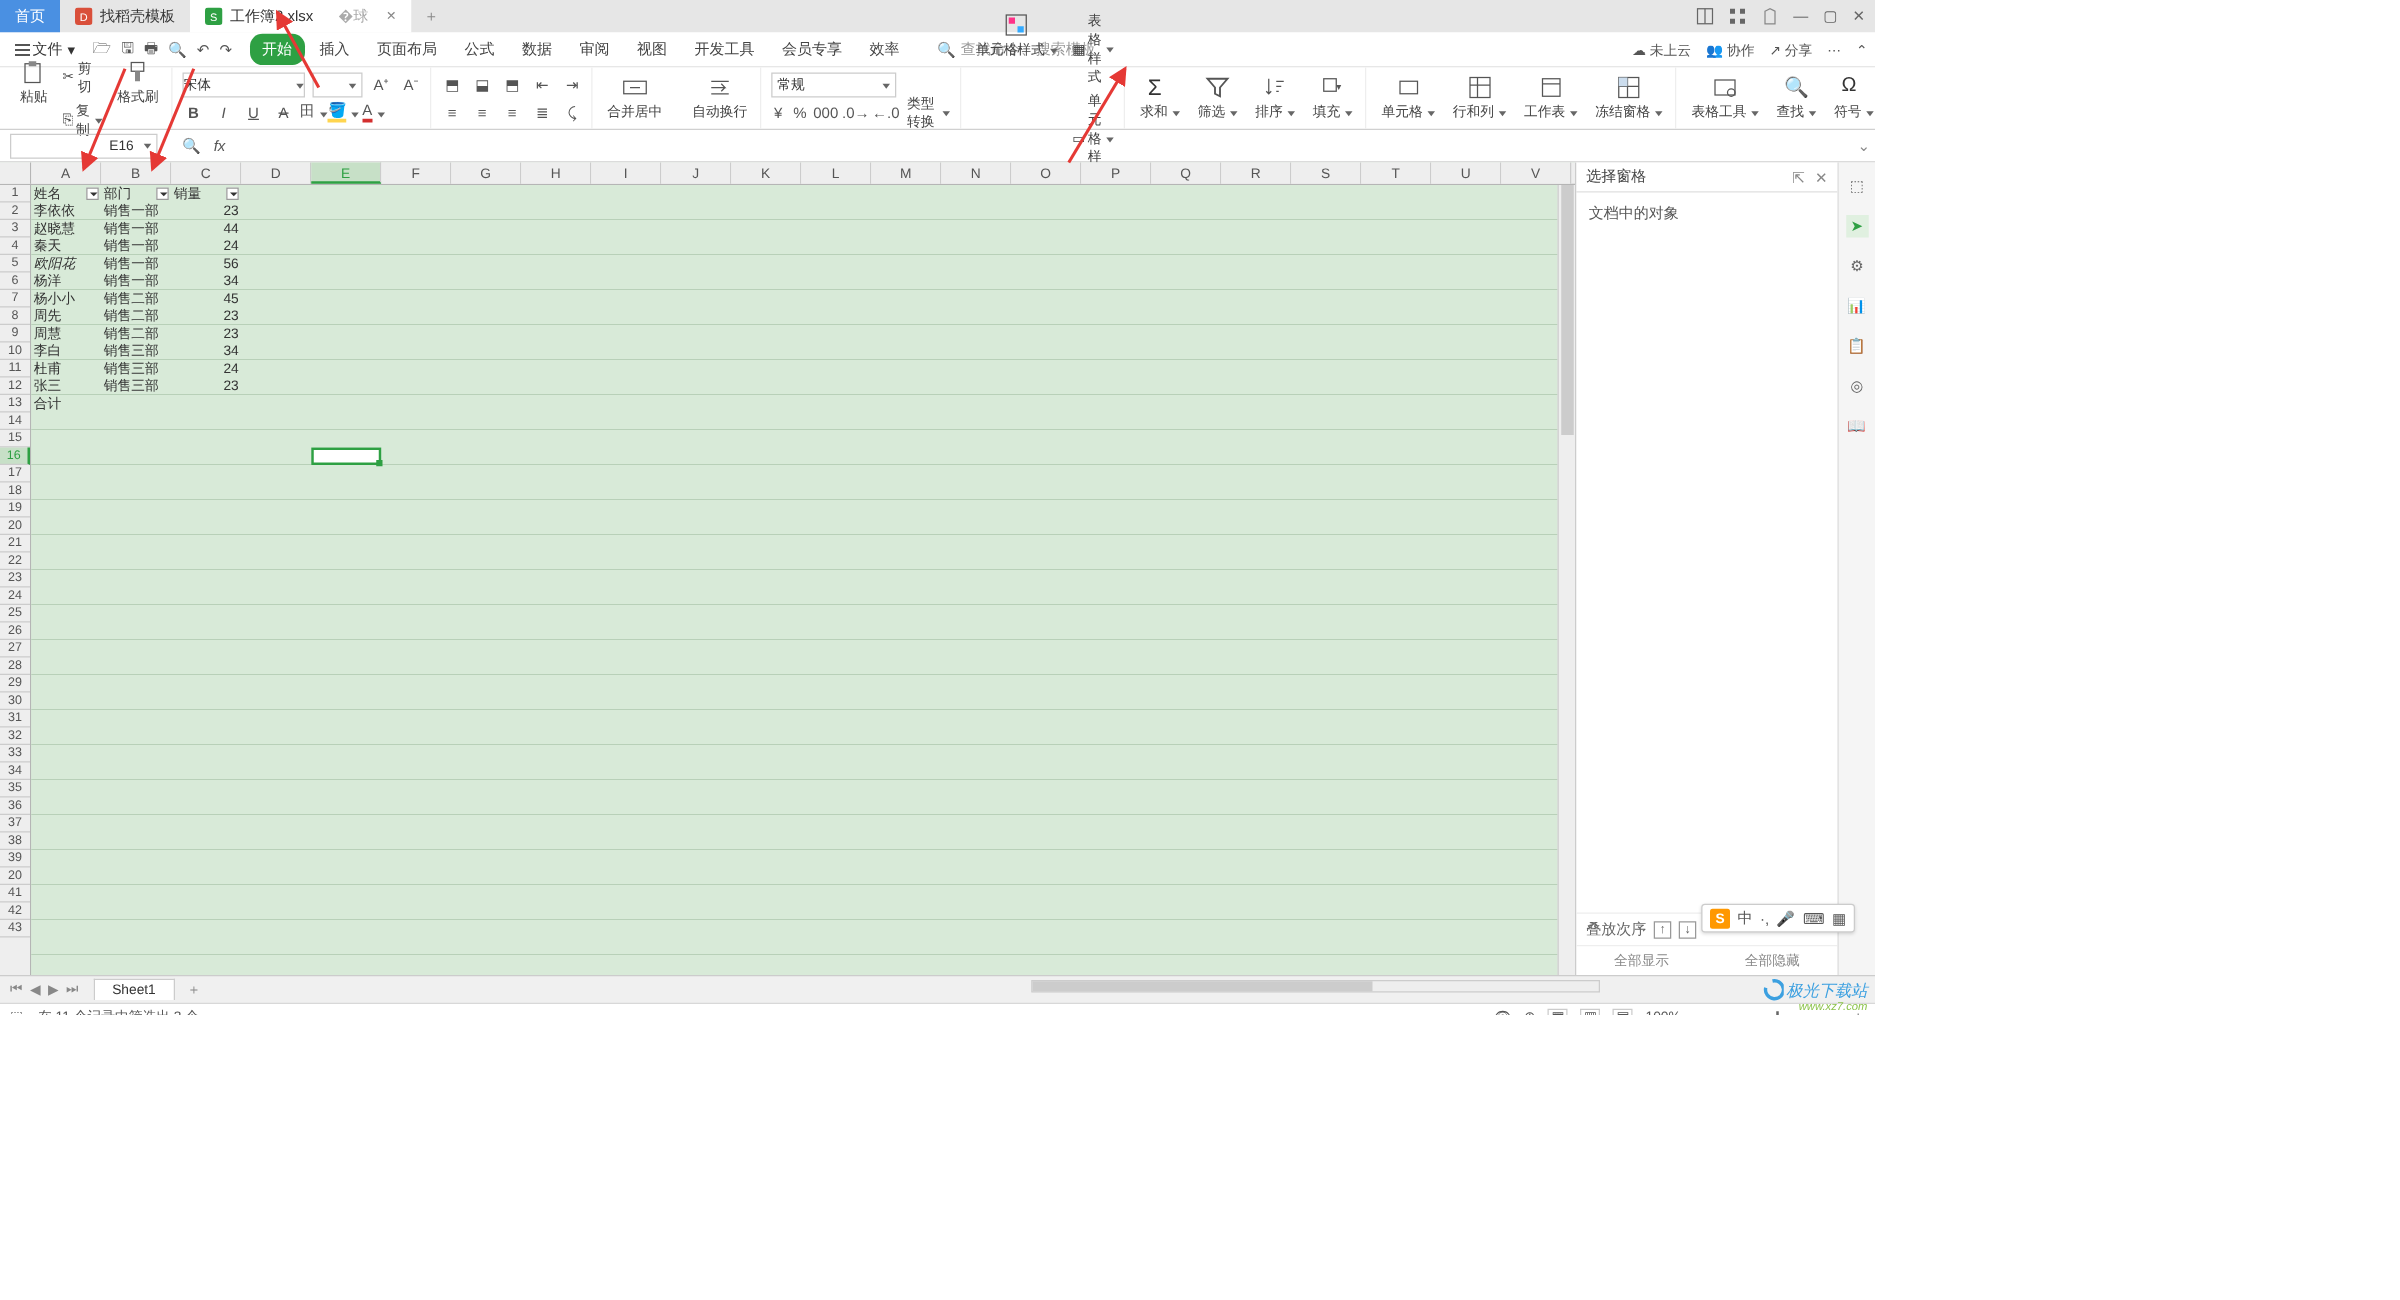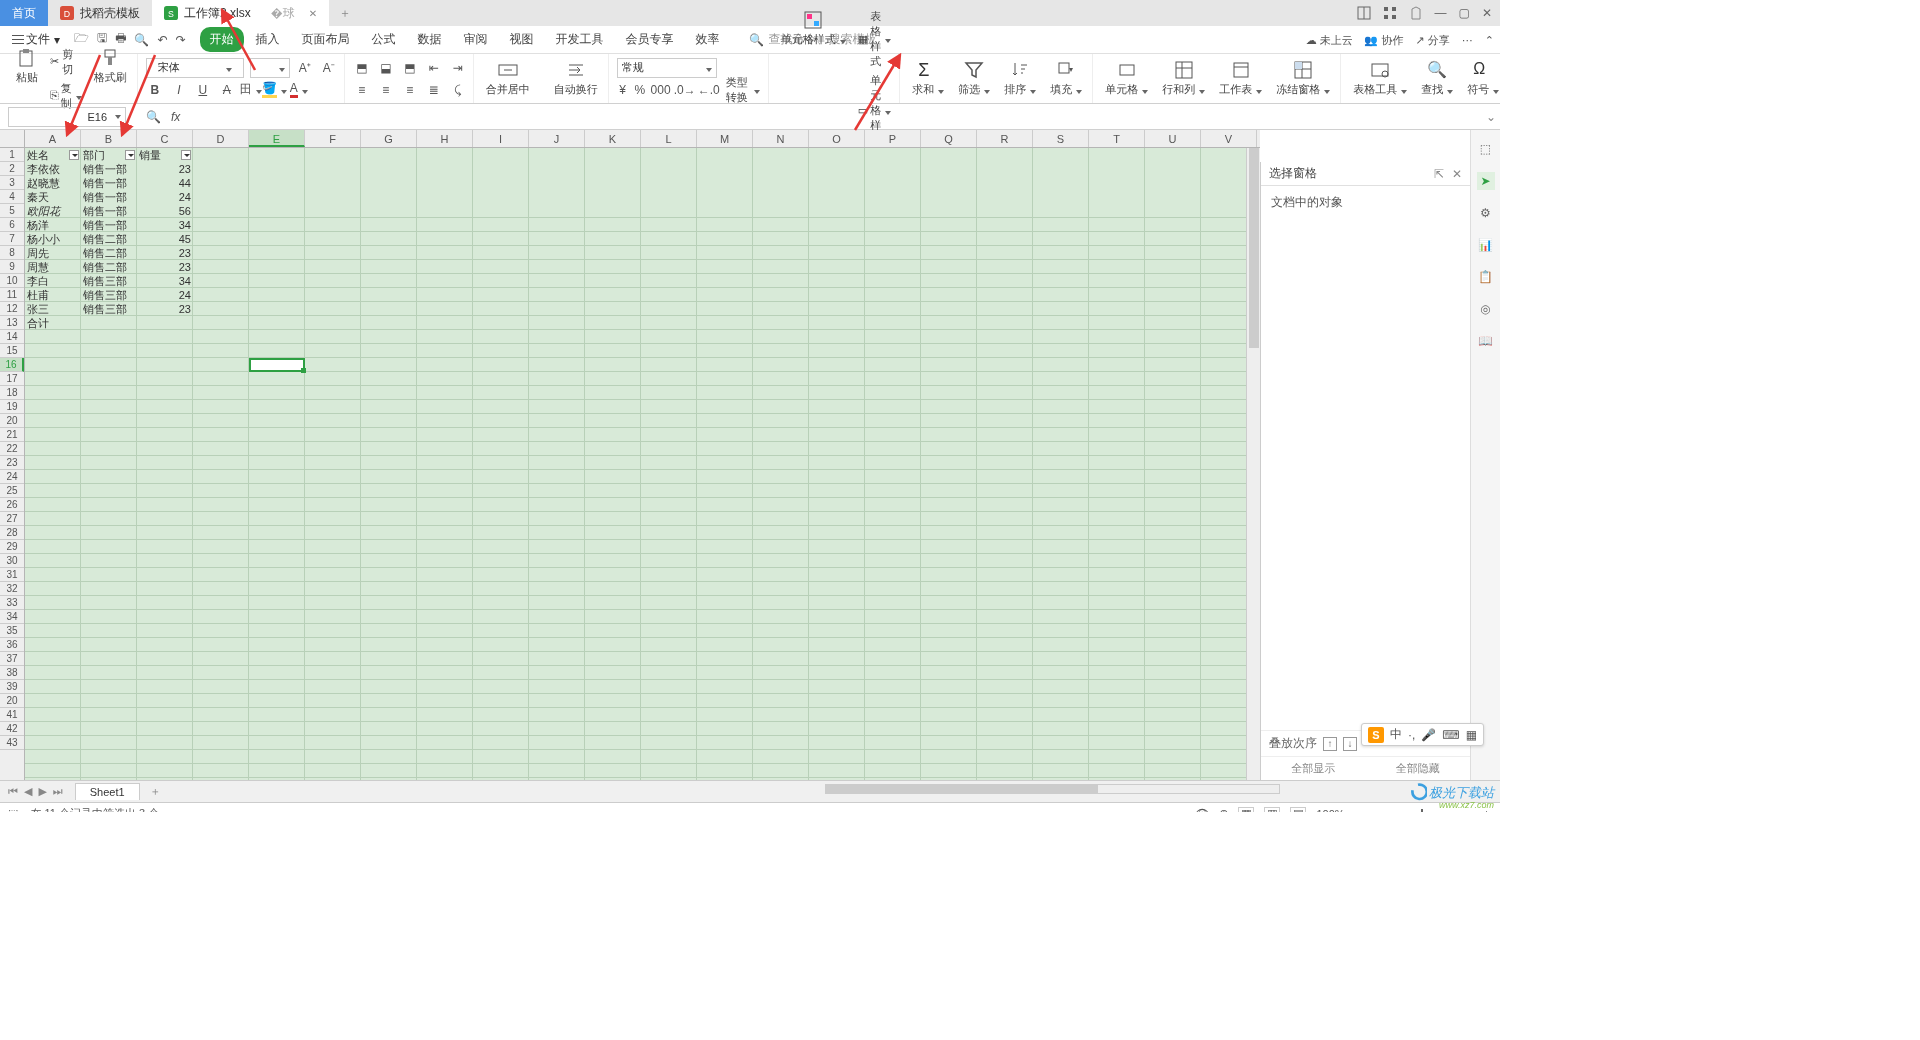--- a/index.html
+++ b/index.html
@@ -36,21 +36,21 @@
   .rgroup { display: flex; flex-direction: column; align-items: center; padding: 0 6px; height: 100%; justify-content: center; border-right: 1px solid #eee; }
   .rgroup:last-child { border-right: none; }
   .rgroup .top { display: flex; gap: 6px; align-items: center; height: 22px; }
   .rgroup .bot { display: flex; gap: 6px; align-items: center; height: 22px; }
   .rgroup .big { display: flex; flex-direction: column; align-items: center; gap: 2px; cursor: pointer; padding: 2px 4px; }
   .rgroup .big svg, .rgroup .big .bicon { width: 20px; height: 20px; }
   .rgroup .big .lbl { font-size: 11px; color: #444; white-space: nowrap; }
   .smallbtn { display: flex; align-items: center; gap: 3px; cursor: pointer; font-size: 11px; color: #444; padding: 1px 2px; }
   .dd { display: flex; align-items: center; gap: 2px; }
   .dd .arr::after { content: ""; border-left: 3px solid transparent; border-right: 3px solid transparent; border-top: 4px solid #666; display: inline-block; margin-left: 2px; }
-  .font-name { width: 98px; height: 20px; border: 1px solid #ccc; font-size: 11px; padding: 0 11px; display: flex; align-items: center; justify-content: space-between; }
+  .font-name { width: 98px; height: 20px; border: 1px solid #ccc; font-size: 11px; padding: 0 0; display: flex; align-items: center; justify-content: space-between; }
   .font-size { width: 40px; height: 20px; border: 1px solid #ccc; font-size: 11px; padding: 0 4px; display: flex; align-items: center; justify-content: space-between; }
   .ibtn { width: 18px; height: 18px; display: inline-flex; align-items: center; justify-content: center; cursor: pointer; color: #555; font-size: 12px; }
 
   
   .fbar { height: 26px; border-bottom: 1px solid #d0d0d0; display: flex; align-items: center; background: #fff; }
   .namebox { width: 118px; height: 20px; border: 1px solid #ccc; margin-left: 8px; display: flex; align-items: center; justify-content: flex-end; padding: 0 18px 0 6px; position: relative; font-size: 11px; }
   .namebox::after { content:""; position:absolute; right:4px; top:7px; border-left:3px solid transparent; border-right:3px solid transparent; border-top:4px solid #666;}
   .fx-group { display: flex; align-items: center; margin-left: 20px; gap: 10px; }
   .fx-group .fx { font-style: italic; color: #555; cursor: pointer; }
   .fx-group .gl { color:#555; cursor:pointer;}
@@ -76,21 +76,21 @@
   .cell.r { text-align: right; }
   .filter-arrow { position:absolute; width:10px; height:10px; background:#fff; border:1px solid #999; }
   .filter-arrow::after { content:""; position:absolute; left:2px; top:3px; border-left:3px solid transparent; border-right:3px solid transparent; border-top:3px solid #333;}
   .active-cell { position: absolute; border: 2px solid #2ea043; background: #fff; }
   .active-cell::after { content:""; position:absolute; right:-3px; bottom:-3px; width:5px; height:5px; background:#2ea043;}
   
   
   .arrow { position: absolute; z-index: 50; pointer-events: none; }
 
   
-  .rpane { width: 210px; border-left: 1px solid #ccc; background: #fff; display: flex; flex-direction: column; margin-top: 32px; }
+  .rpane { width: 210px; border-left: 1px solid #ccc; background: #fff; display: flex; flex-direction: column; }
   .rpane-head { height: 24px; display: flex; align-items: center; justify-content: space-between; padding: 0 8px; border-bottom: 1px solid #e0e0e0; font-size: 12px; color: #444; }
   .rpane-head .ctrls { display:flex; gap:8px; color:#888;}
   .rpane-sub { padding: 8px 10px; font-size: 12px; color: #555; }
   .rpane-footer { margin-top: auto; }
   .stack-order { display:flex; align-items:center; gap:6px; padding:4px 8px; font-size:12px; color:#666; border-top:1px solid #eee;}
   .stack-order .sq { width:14px; height:14px; border:1px solid #999; display:inline-flex; align-items:center; justify-content:center; font-size:10px;}
   .show-hide { display:flex; border-top:1px solid #eee;}
   .show-hide div { flex:1; text-align:center; padding:4px 12px; font-size:11px; color:#888; cursor:pointer;}
   
   .rtoolbar { width: 30px; border-left: 1px solid #ddd; background: #f5f5f5; display:flex; flex-direction:column; align-items:center; gap:14px; padding-top:10px;}

